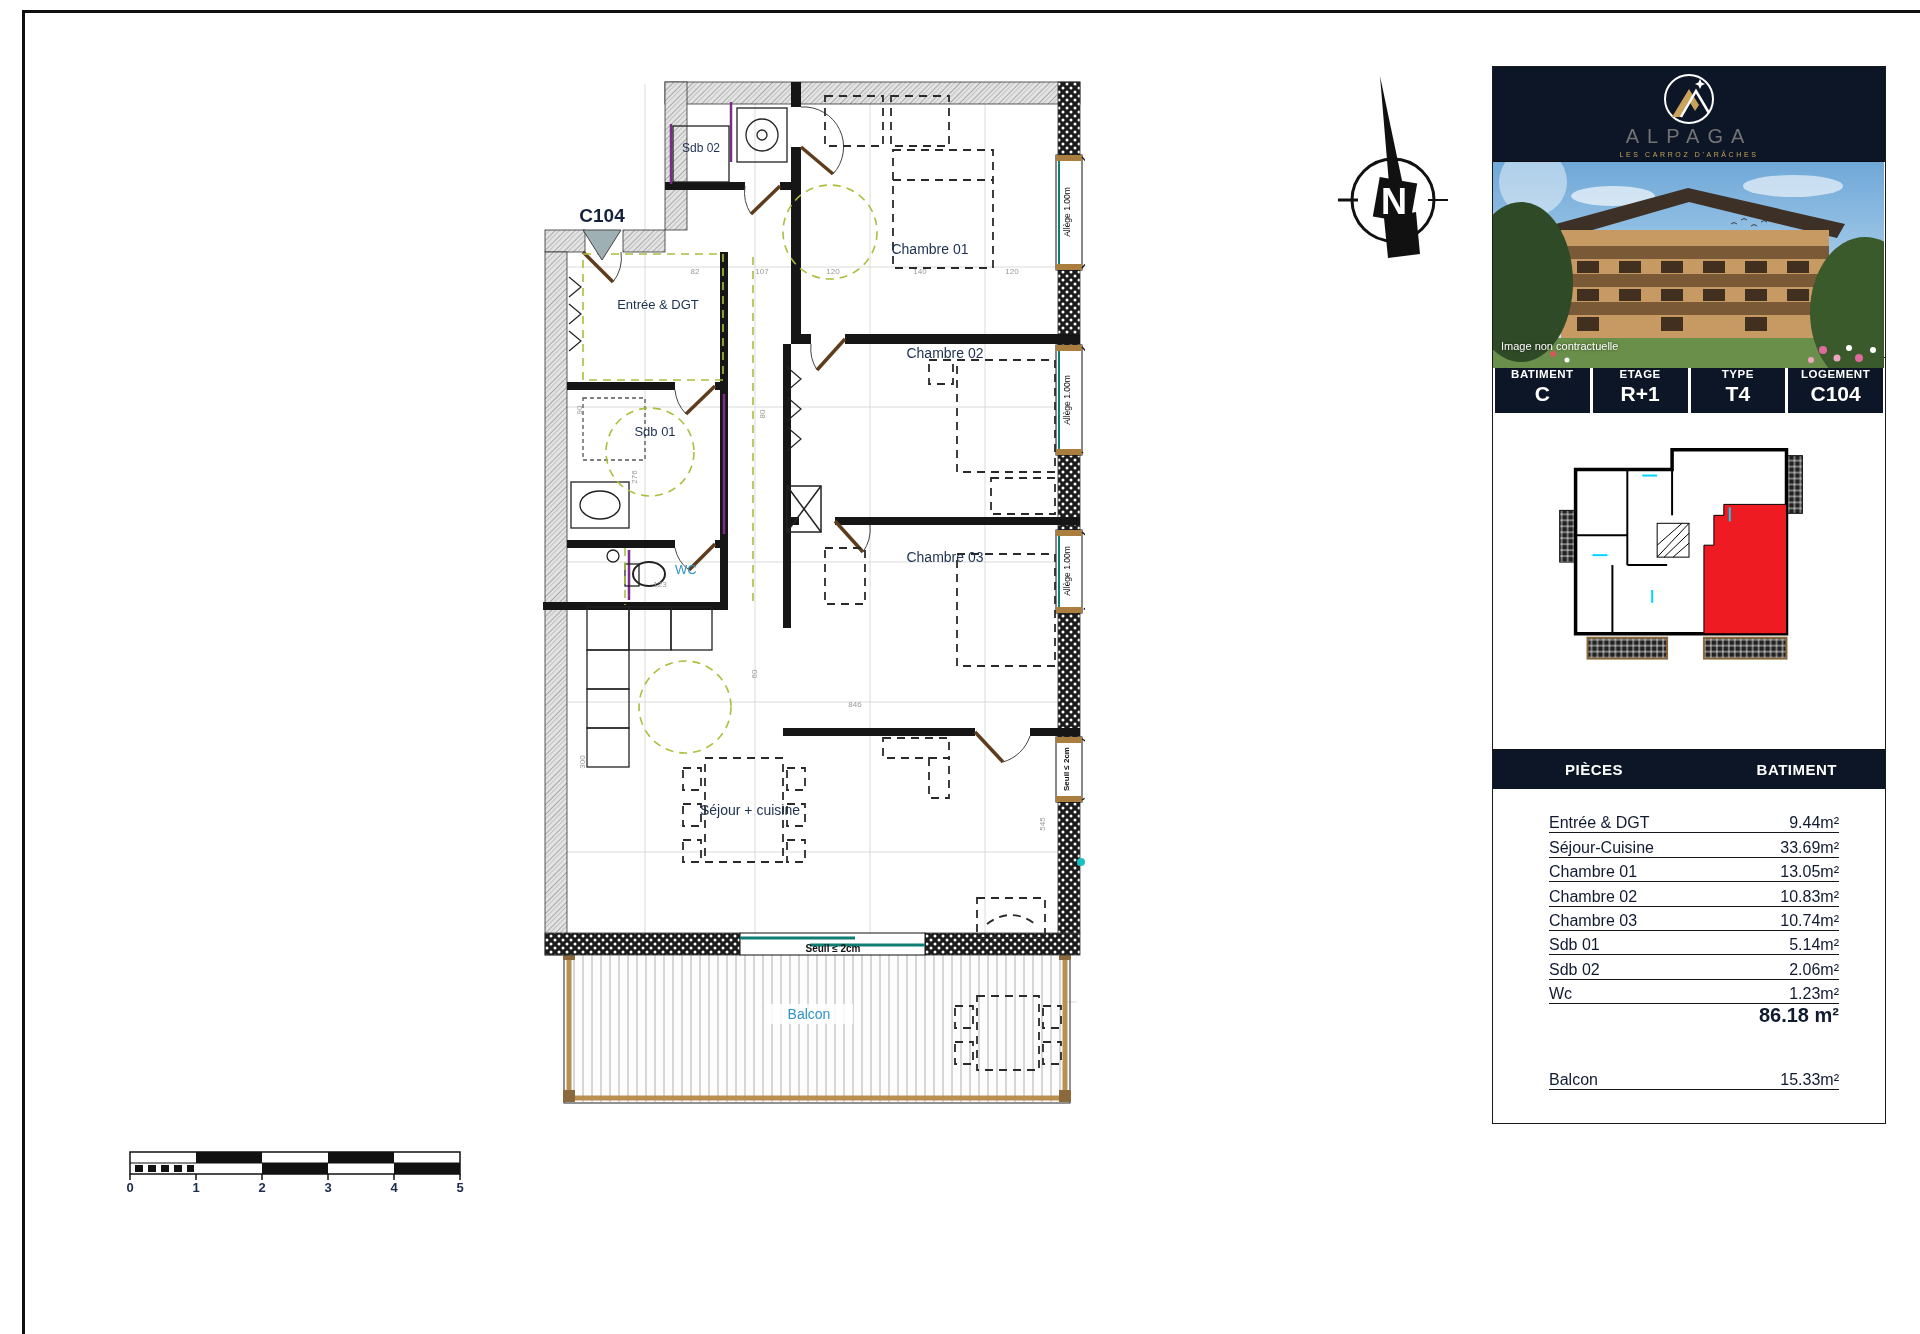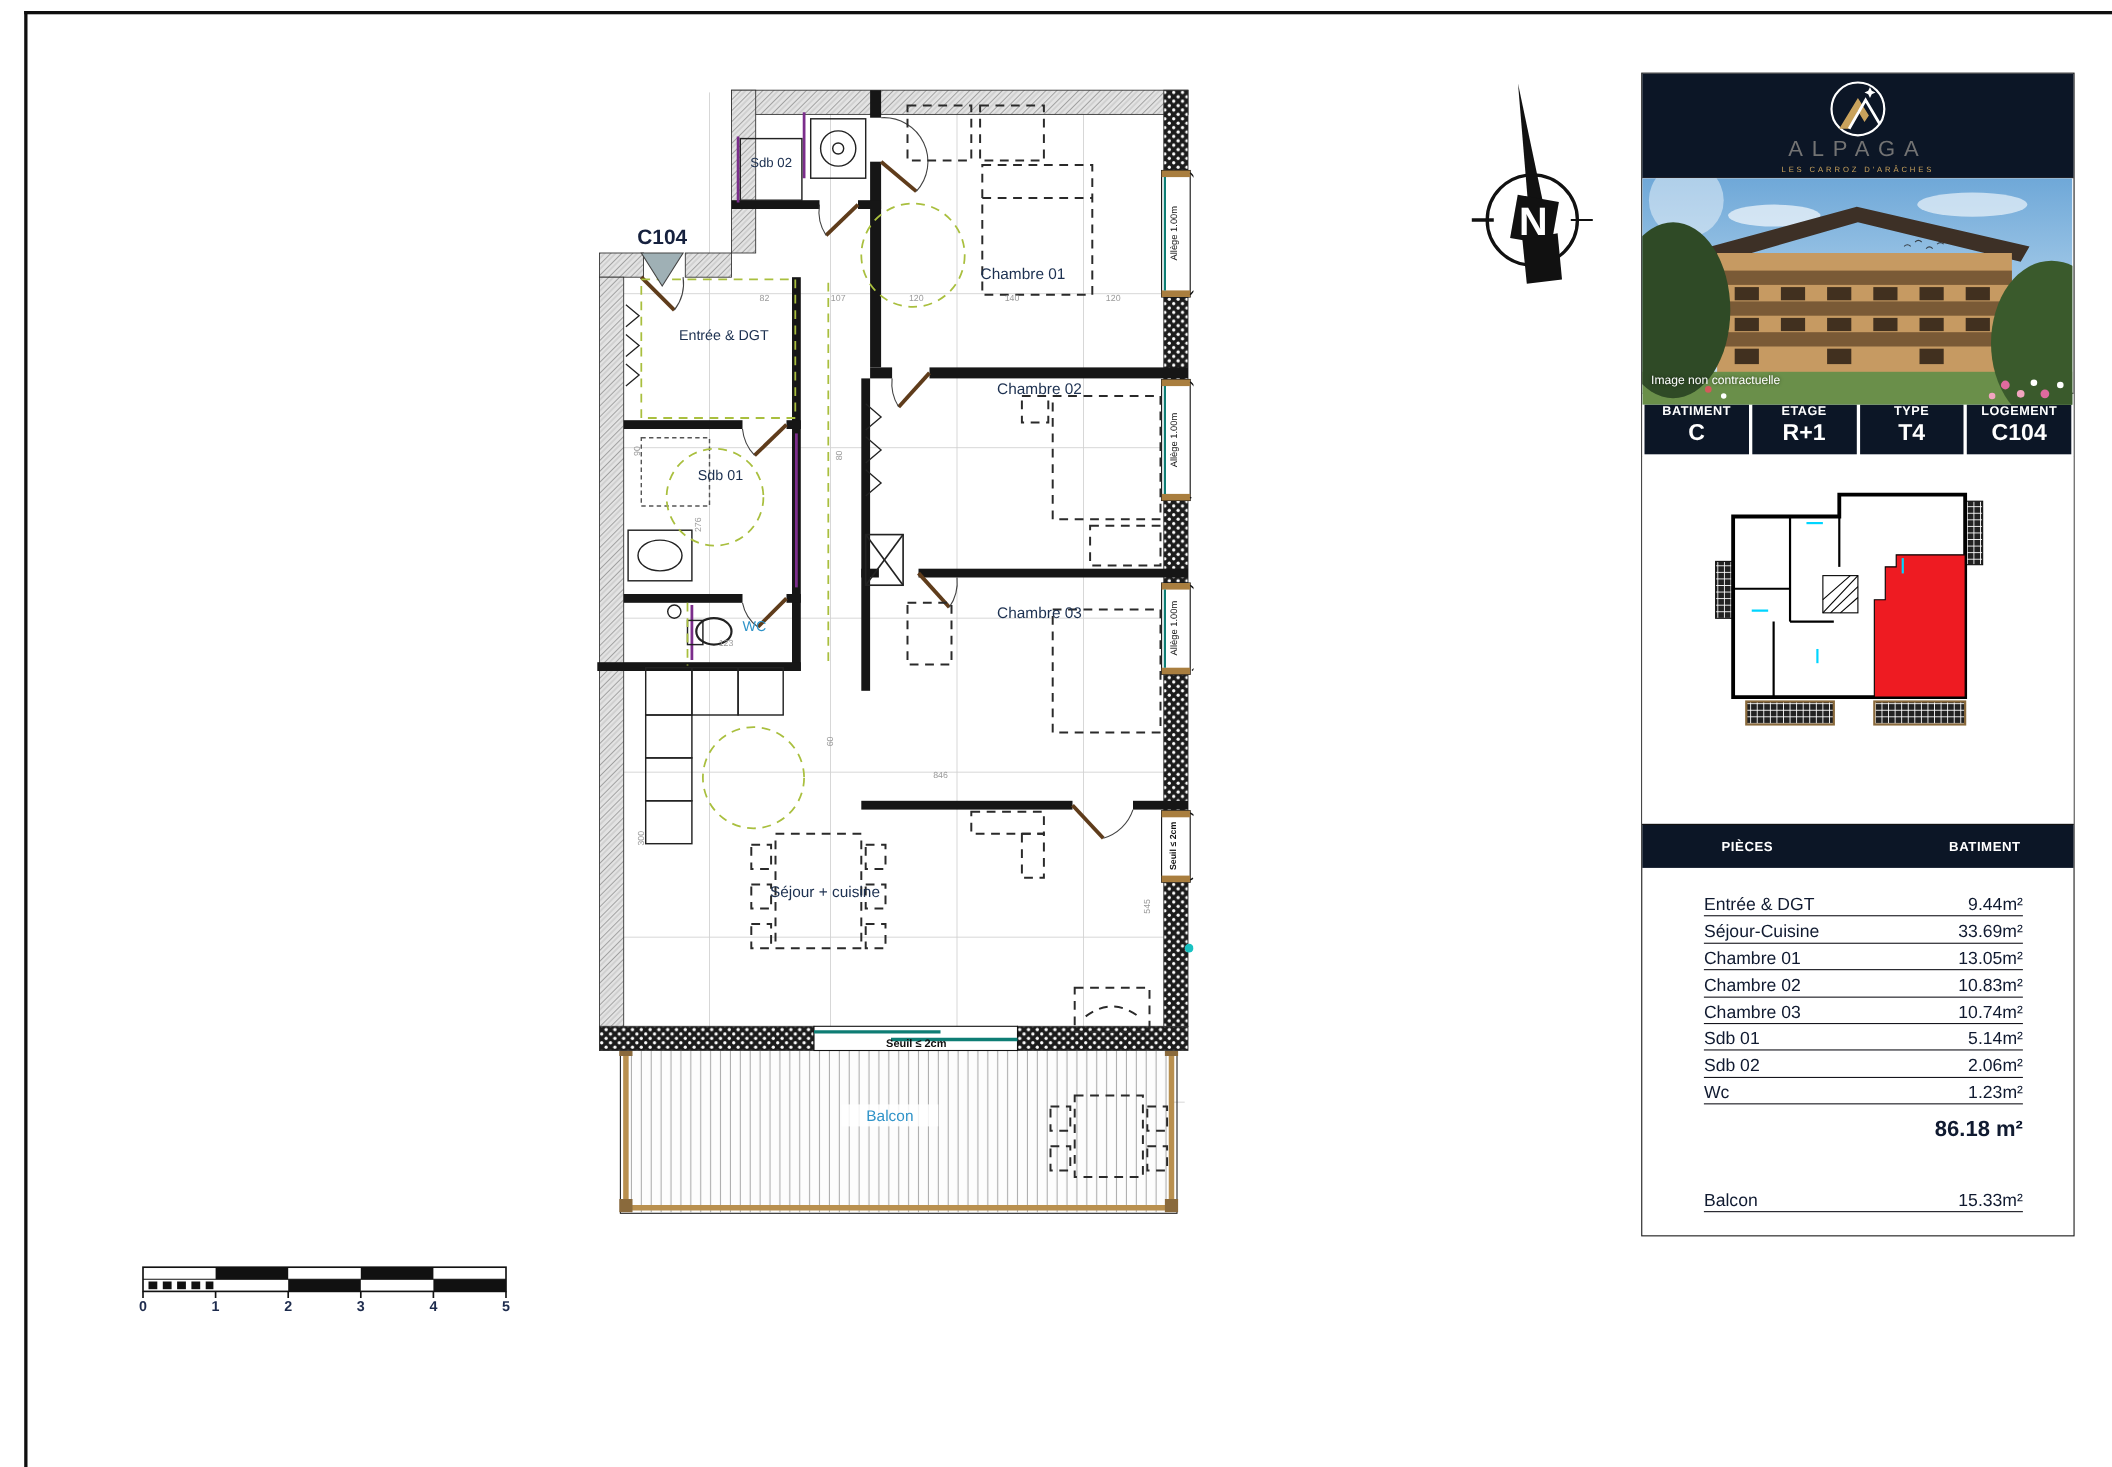--- a/index.html
+++ b/index.html
@@ -24,26 +24,26 @@
   .photo-caption{position:absolute;left:8px;bottom:5px;color:#fff;font-size:11px;
                  text-shadow:0 0 3px rgba(0,0,0,.6);}
   .info-row{display:flex;gap:3px;background:#fff;padding:2px;height:58px;border-top:1px solid #111;}
   .info-cell{flex:1;background:var(--panel-dark);color:#fff;display:flex;flex-direction:column;
              align-items:center;justify-content:center;text-align:right;}
   .info-label{font-size:11.5px;font-weight:bold;letter-spacing:.5px;}
   .info-value{font-size:21px;font-weight:bold;margin-top:2px;}
   .keyplan{height:334px;background:#fff;display:flex;align-items:flex-start;justify-content:center;}
   .surf-bar{height:40px;background:var(--panel-dark);display:flex;align-items:center;
             justify-content:space-between;padding:0 48px 0 72px;border-top:1px solid #111;}
-  .surf-bar span{color:#fff;font-weight:bold;font-size:12px;letter-spacing:.5px;}
+  .surf-bar span{color:#fff;font-weight:bold;font-size:15px;letter-spacing:.5px;}
   .surf-table{padding:20px 46px 0 56px;color:#101a30;}
   .surf-row{display:flex;justify-content:space-between;align-items:flex-end;
             border-bottom:1.6px solid #15151c;height:24.4px;font-size:16px;}
   .surf-row .v{font-weight:400;margin-top:31px;}
-  .surf-total{text-align:right;font-size:20px;font-weight:bold;margin-top:12px;}
+  .surf-total{text-align:right;font-size:20px;font-weight:bold;margin-top:0;}
   .balc-row{margin-top:38px;}
 
   
   .footer{position:absolute;left:46px;top:1224px;width:1390px;color:var(--ink);
           font-size:15px;line-height:1.55;}
 
   svg text{font-family:"Liberation Sans",sans-serif;}
 </style>
 </head>
 <body>

